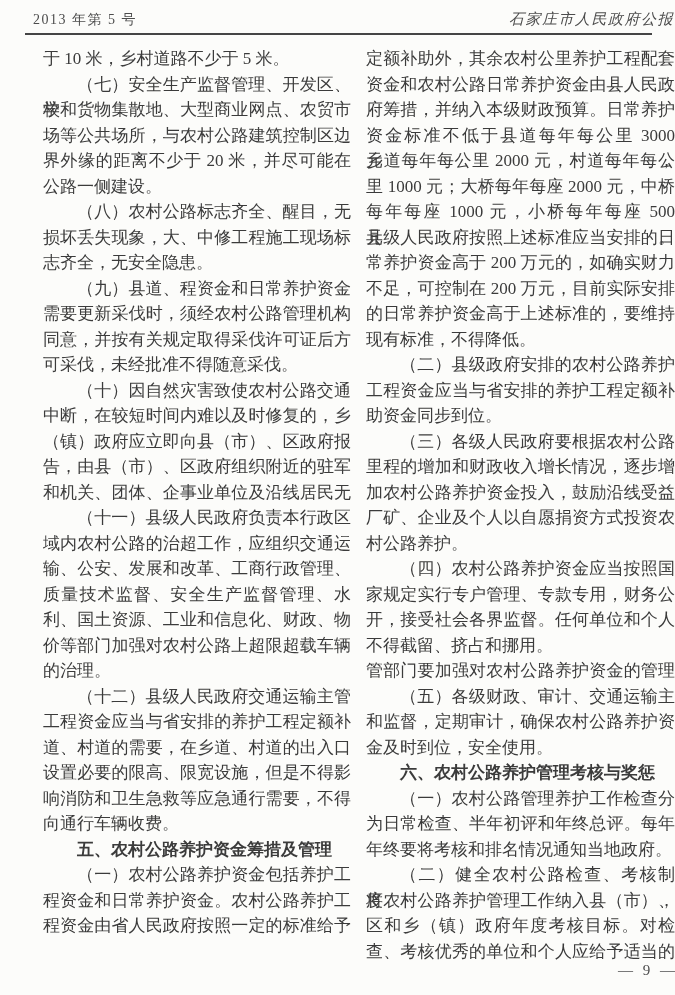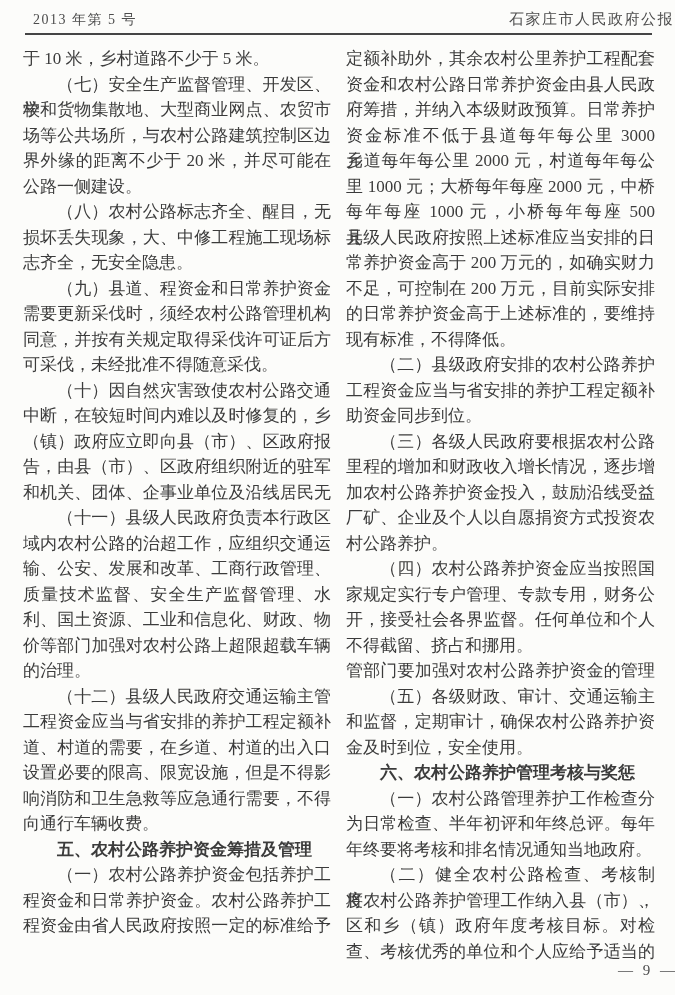--- a/index.html
+++ b/index.html
@@ -15,29 +15,29 @@
     color: var(--ink, #3b3b3b);
     overflow: hidden;
     padding-left: 36px;
   }
   .hdr-left {
     position: absolute; left: 33px; top: 11px;
     font-size: 14px; letter-spacing: 1.5px; color: var(--hdr, #4c4c4c);
   }
   .hdr-right {
     position: absolute; right: 37px; top: 10px;
-    font-size: 15px; letter-spacing: 1.5px; 
+    font-size: 15px; letter-spacing: 1.5px; font-style: italic;
     color: var(--hdr, #4c4c4c);
   }
   .hdr-rule {
     position: absolute; left: 25px; top: 33px;
     width: 627px; height: 2px;
     background: var(--rule, #454545);
   }
-  .col { position: absolute; top: 46px; }
+  .col { position: absolute; top: 46px; margin-left: 20px; }
   .col-left  { left: 23px;  width: 308px; }
   .col-right { left: 346px; width: 309px; }
   .tline {
     height: 25.5px; line-height: 25.5px;
     font-size: 17px;
     text-align: justify;
     white-space: normal;
   }
   .tline.full  { text-align-last: justify; }
   .tline.start { text-indent: 2em; text-align-last: justify; }

